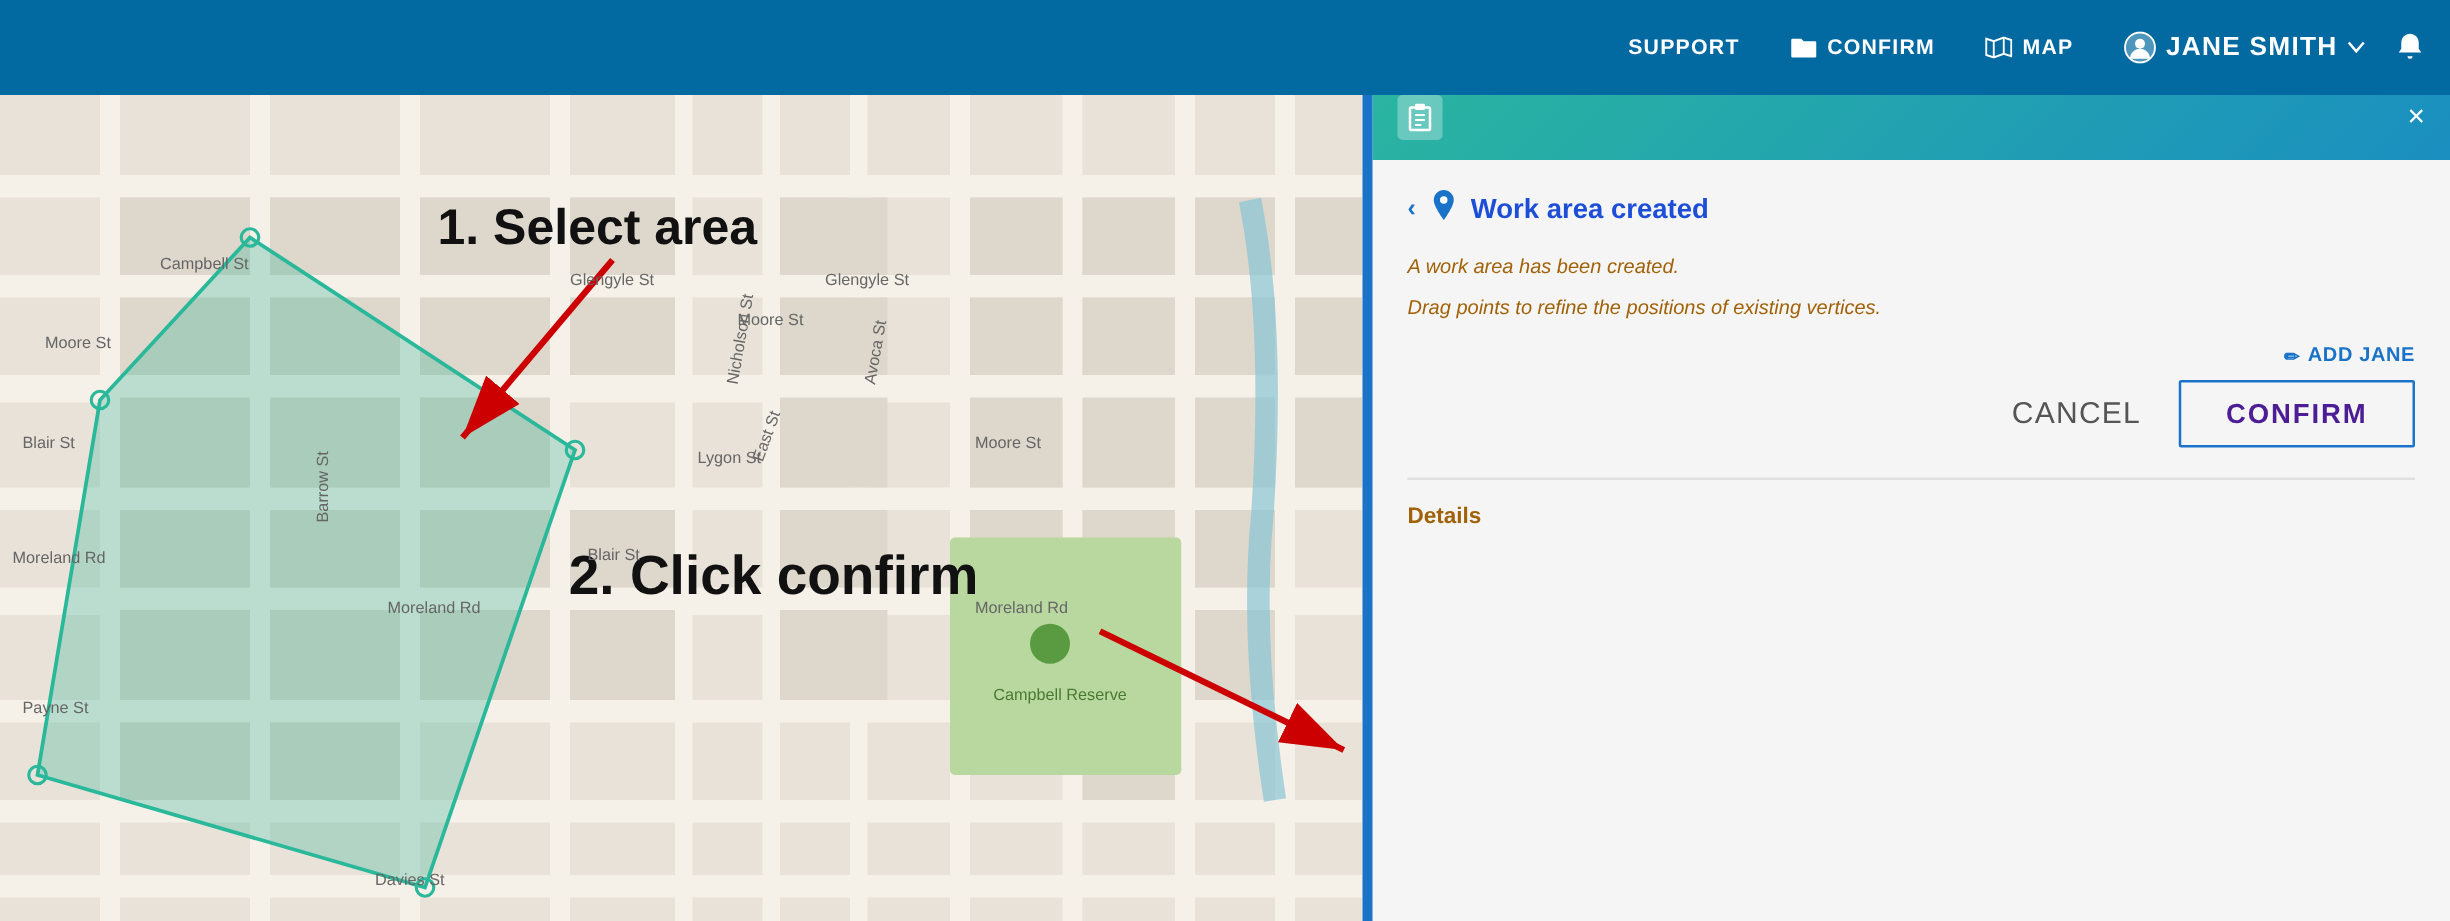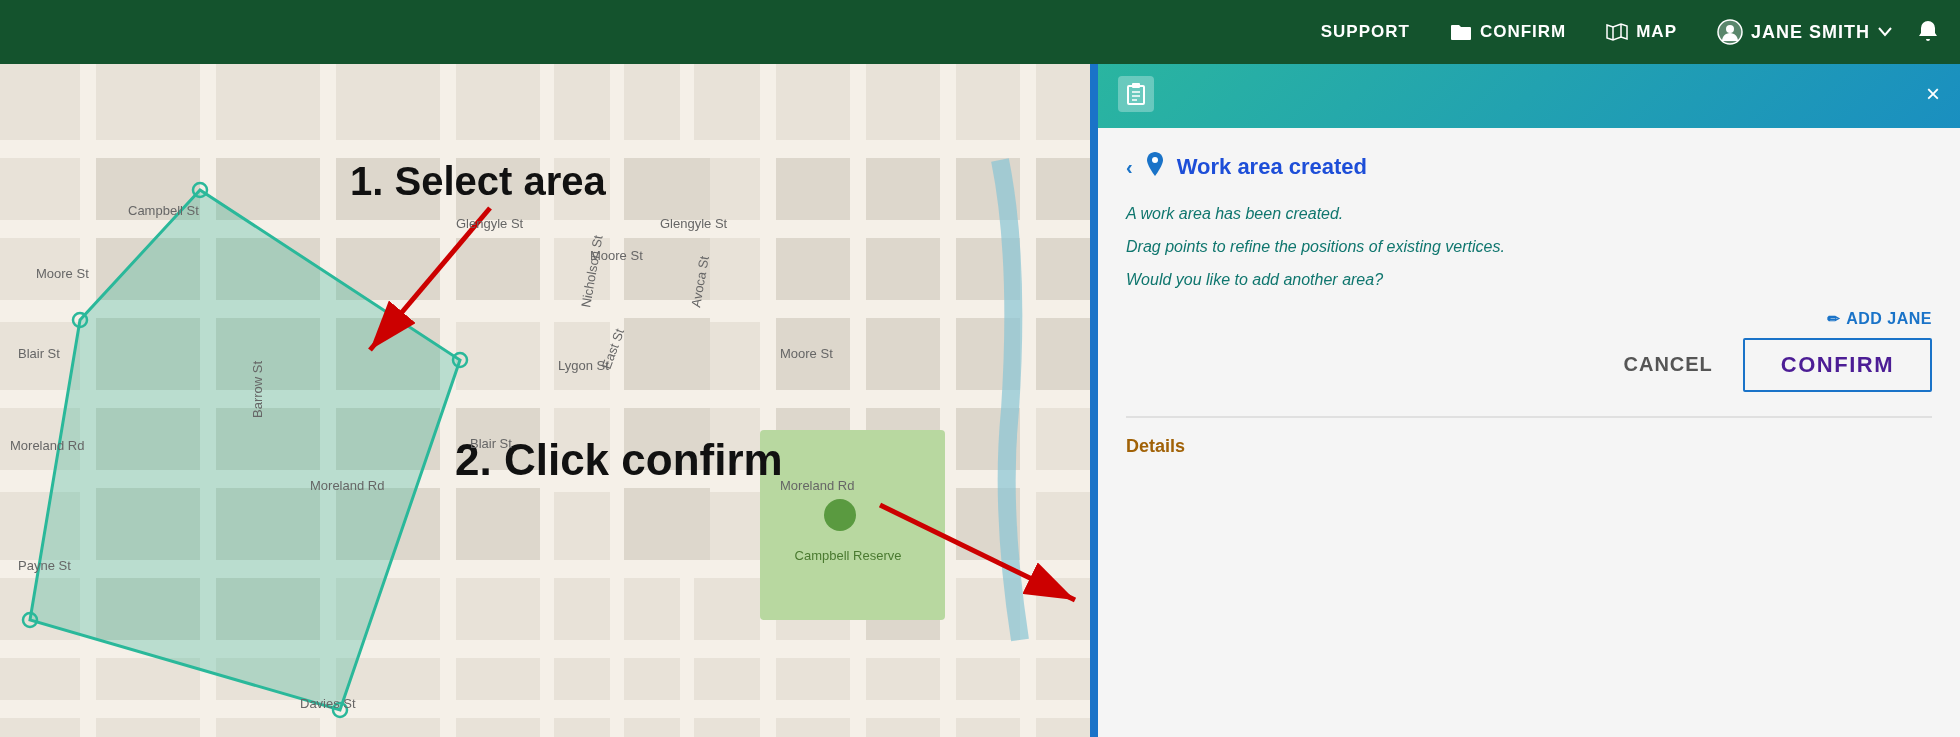--- a/index.html
+++ b/index.html
@@ -2,22 +2,22 @@
 <html><head>
   <meta charset="utf-8">
   <style>
     * { margin: 0; padding: 0; box-sizing: border-box; }
     body { width: 1960px; height: 737px; overflow: hidden; font-family: Arial, sans-serif; }
 
     
     .topnav {
       position: absolute;
       top: 0; left: 0; right: 0;
-      height: 64px;
-      background: #14532d;
+      height: 76px;
+      background: #0369a1;
       display: flex;
       align-items: center;
       justify-content: flex-end;
       padding: 0 20px;
       z-index: 100;
     }
     .topnav-item {
       color: white;
       font-size: 17px;
       font-weight: bold;
@@ -27,21 +27,21 @@
       display: flex;
       align-items: center;
       gap: 8px;
     }
     .topnav-item svg { fill: white; }
     .topnav-user {
       display: flex;
       align-items: center;
       gap: 8px;
       color: white;
-      font-size: 18px;
+      font-size: 21px;
       font-weight: bold;
       letter-spacing: 1px;
       margin-left: 40px;
       cursor: pointer;
     }
     .bell-icon {
       margin-left: 24px;
       cursor: pointer;
     }
 
@@ -132,21 +132,21 @@
     }
     .panel-title {
       color: #1d4ed8;
       font-size: 22px;
       font-weight: bold;
     }
 
     
     .panel-desc {
       font-style: italic;
-      color: #0f766e;
+      color: #a16207;
       font-size: 16px;
       line-height: 1.7;
       margin-bottom: 6px;
     }
 
     
     .add-area-row {
       display: flex;
       justify-content: flex-end;
       margin: 16px 0 10px 0;
@@ -165,26 +165,26 @@
 
     
     .action-row {
       display: flex;
       justify-content: flex-end;
       align-items: center;
       gap: 30px;
       margin-top: 8px;
     }
     .cancel-btn {
-      font-size: 20px;
+      font-size: 24px;
       color: #555;
       background: none;
       border: none;
       cursor: pointer;
-      font-weight: 700;
+      font-weight: 400;
       letter-spacing: 1px;
     }
     .confirm-btn {
       font-size: 22px;
       color: #4c1d95;
       background: none;
       border: 2.5px solid #1a73c8;
       padding: 12px 36px;
       cursor: pointer;
       font-weight: bold;
@@ -395,21 +395,20 @@
         <svg width="20" height="24" viewBox="0 0 20 24">
           <path d="M10 0C5.6 0 2 3.6 2 8c0 5.5 8 16 8 16s8-10.5 8-16c0-4.4-3.6-8-8-8z" fill="#1a73c8"></path>
           <circle cx="10" cy="8" r="3" fill="white"></circle>
         </svg>
       </span>
       <span class="panel-title">Work area created</span>
     </div>
 
     <p class="panel-desc">A work area has been created.</p>
     <p class="panel-desc">Drag points to refine the positions of existing vertices.</p>
-    <p class="panel-desc">Would you like to add another area?</p>
 
     <div class="add-area-row">
       <span class="add-area-btn">
         <span class="pencil-icon">✏</span>
         <span>ADD JANE</span>
       </span>
     </div>
 
     <div class="action-row">
       <button class="cancel-btn">CANCEL</button>

